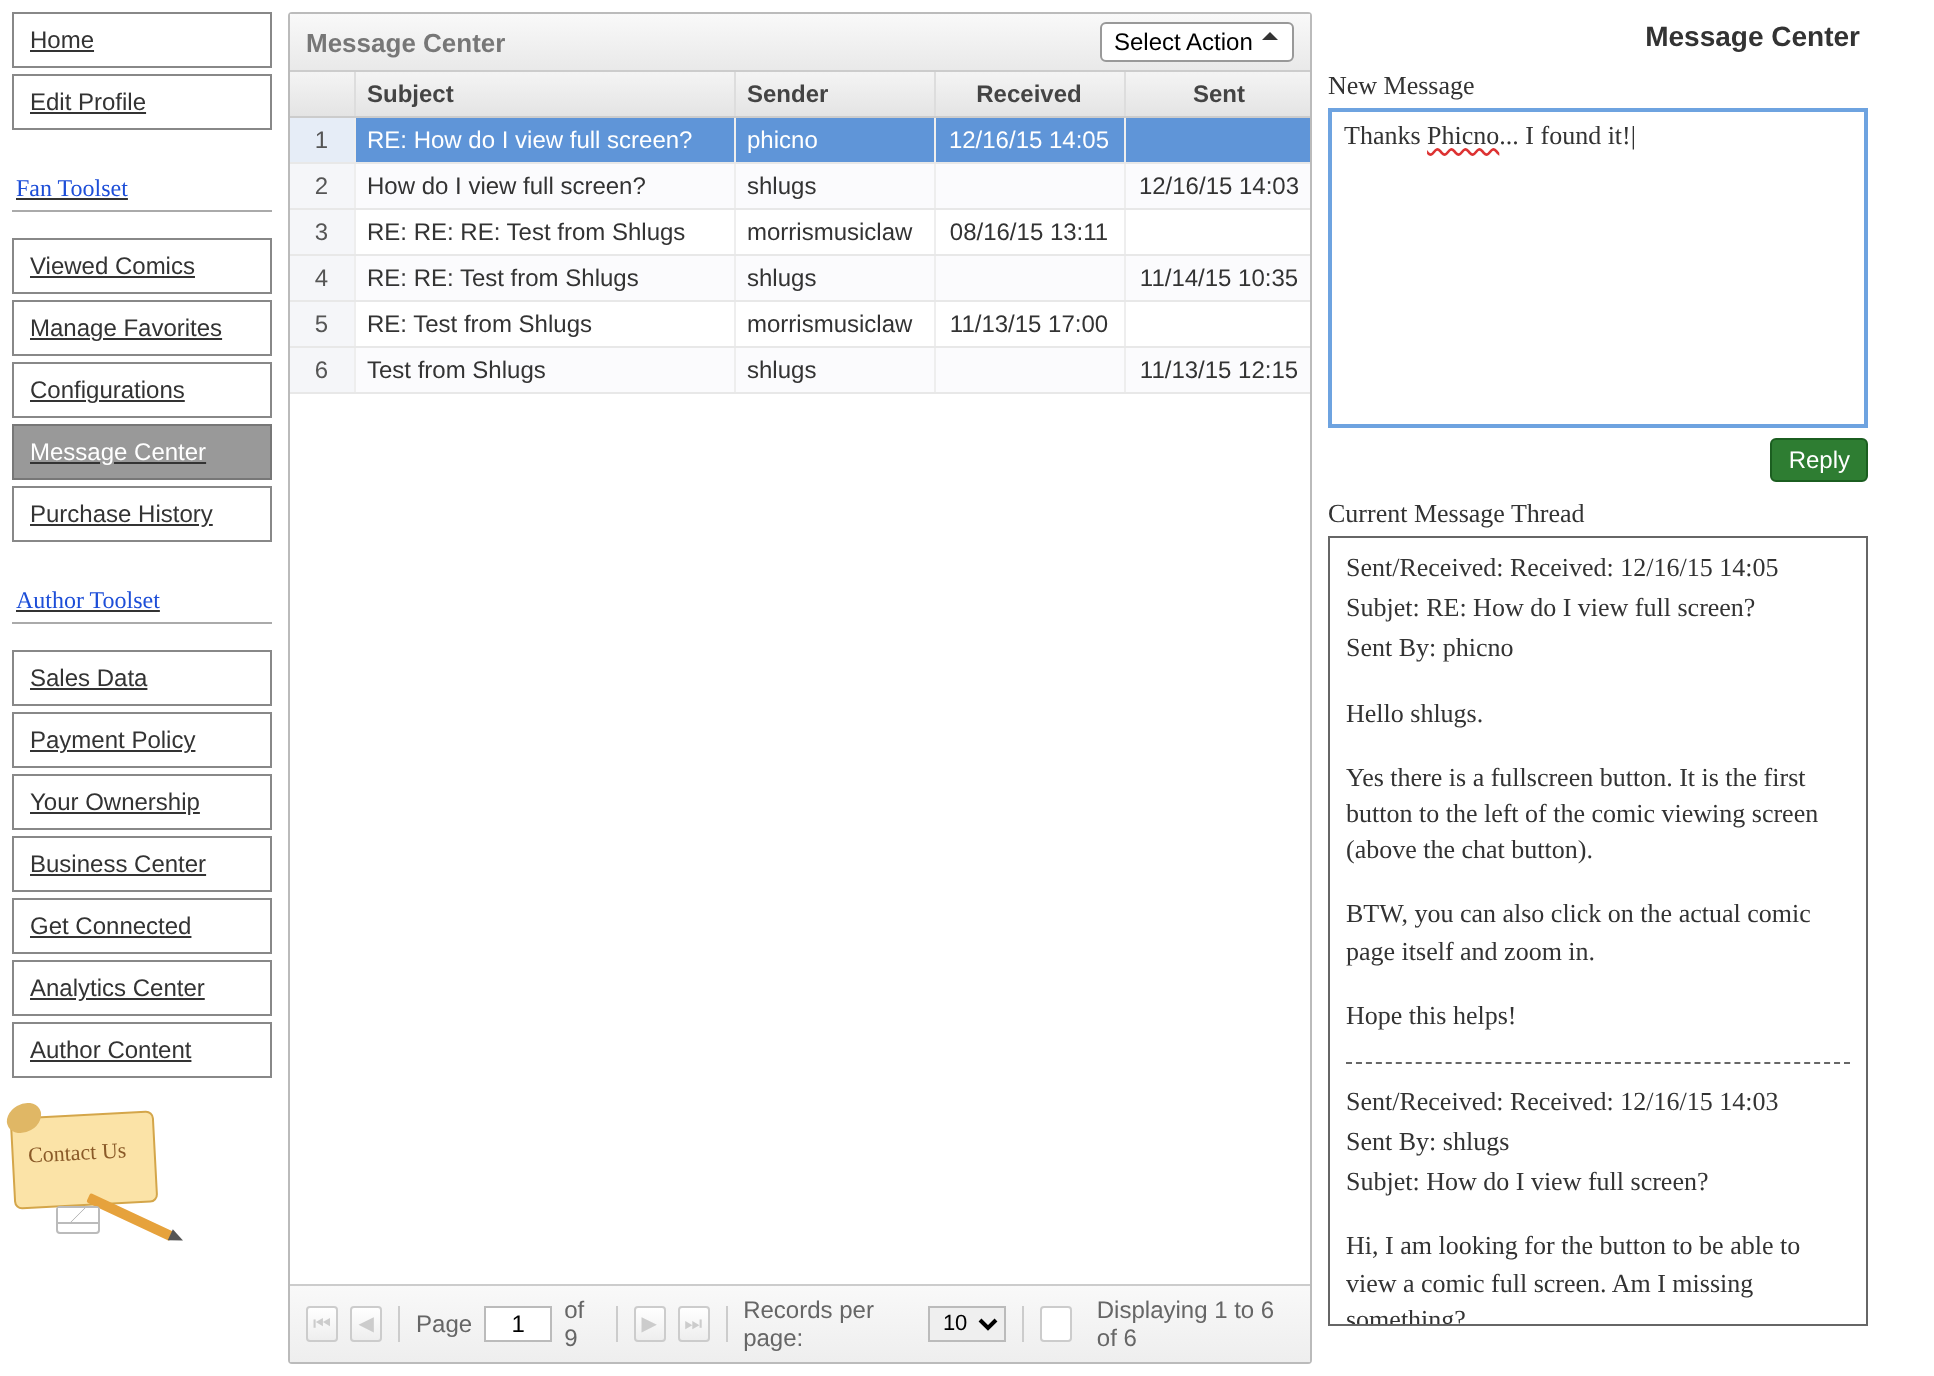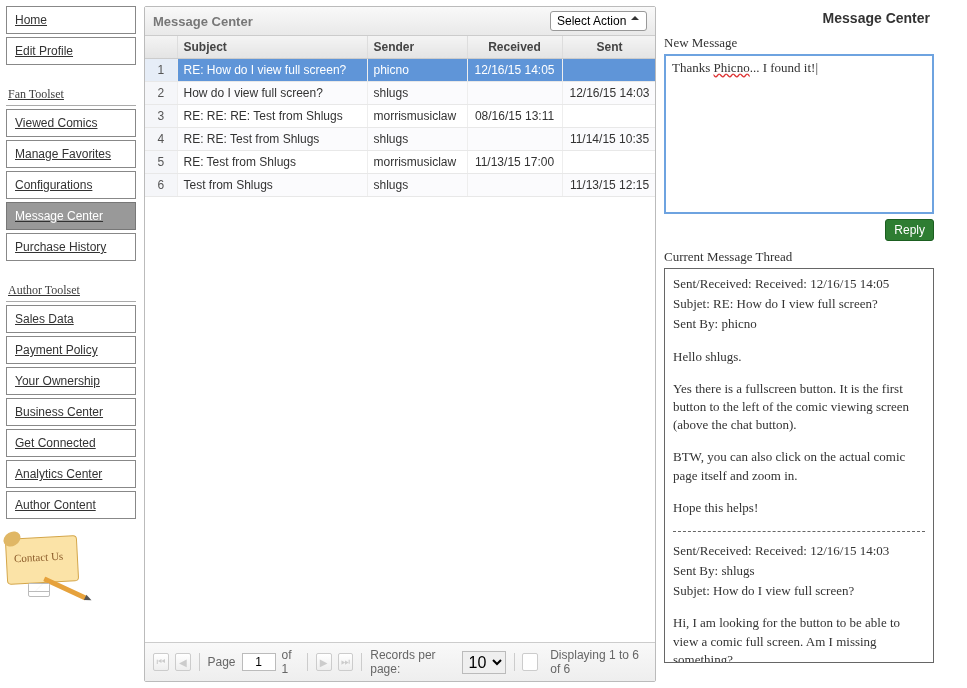--- a/index.html
+++ b/index.html
@@ -4,21 +4,21 @@
 <style>
 * { box-sizing: border-box; margin: 0; padding: 0; }
 body { font-family: "Comic Sans MS", "Chalkboard SE", "Segoe Print", cursive, sans-serif; font-size: 13px; color: #333; background: #fff; padding: 6px; }
 .layout { display: flex; gap: 8px; width: 955px; }
 .col-left { width: 130px; flex-shrink: 0; text-decoration: underline; }
 .col-mid { width: 512px; flex-shrink: 0; }
 .col-right { width: 270px; flex-shrink: 0; }
 
 
 .sb-group { margin-bottom: 18px; }
-.sb-header { font-family: "Comic Sans MS", cursive; font-size: 12px; color: #404040; padding: 4px 2px 3px; border-bottom: 1px solid #aaa; margin-bottom: 3px; }
+.sb-header { font-family: "Comic Sans MS", cursive; font-size: 12px; color: #1d4ed8; padding: 4px 2px 3px; border-bottom: 1px solid #aaa; margin-bottom: 13px; }
 .sb-item { display: block; border: 1px solid #888; padding: 6px 8px; font-size: 12px; margin-bottom: 3px; background: #fff; cursor: pointer; }
 .sb-item.active { background: #999; color: #fff; border-color: #777; }
 
 .contact { position: relative; width: 80px; height: 60px; margin-top: 8px; }
 .contact .note { position: absolute; width: 72px; height: 46px; background: #fbe3a7; border: 1px solid #d4a64a; border-radius: 4px; transform: rotate(-3deg); }
 .contact .curl { position: absolute; top: -5px; left: -3px; width: 18px; height: 14px; background: #e0b765; border-radius: 50%; transform: rotate(-30deg); }
 .contact .txt { position: absolute; top: 14px; left: 8px; font-family: cursive; font-size: 11px; color: #8a5a28; transform: rotate(-3deg); }
 .contact .pencil { position: absolute; bottom: 6px; right: -2px; width: 46px; height: 5px; background: #e6a23c; transform: rotate(25deg); border-radius: 1px; }
 .contact .pencil::after { content:""; position:absolute; right:-6px; top:-1px; width:0; height:0; border-left:7px solid #555; border-top:3.5px solid transparent; border-bottom:3.5px solid transparent; }
 .contact .env { position:absolute; bottom:0; left:22px; width:22px; height:14px; background:#fff; border:1px solid #bbb; border-radius:2px; }
@@ -50,21 +50,21 @@
 .col-recv { width: 95px; }
 .col-sent { width: 95px; }
 .recv, .sent { text-align: center; }
 
 
 .pager { display: flex; align-items: center; gap: 6px; border-top: 1px solid #ccc; background: linear-gradient(#f9f9f9,#eee); padding: 5px 8px; font-family: Arial, sans-serif; font-size: 12px; color: #666; }
 .pbtn { display:inline-flex; align-items:center; justify-content:center; width:18px; height:18px; border:1px solid #ccc; border-radius:2px; background:linear-gradient(#fff,#eee); color:#888; font-size:10px; cursor:pointer; }
 .pbtn.dis { color:#ccc; cursor:default; }
 .psep { width:1px; height:18px; background:#ccc; margin:0 2px; }
 .pinput { width:34px; text-align:center; border:1px solid #bbb; height:18px; font-size:12px; }
-.records-select { border:1px solid #bbb; font-size:16px; padding:1px 2px; }
+.records-select { border:1px solid #bbb; font-size:11px; padding:1px 2px; }
 .spacer { flex: 1; }
 .load-box { width:18px; height:18px; border:1px solid #ccc; background:#fff; border-radius:2px;}
 
 
 .right-title { text-align: right; font-weight: bold; padding: 4px 4px 6px; font-family: Arial, sans-serif; font-size: 14px; }
 .sect-label { padding: 3px 0; font-size: 13px; font-family: "Comic Sans MS", cursive; }
 .compose { border: 2px solid #6ea3e0; padding: 4px 6px; width: 100%; height: 160px; font-family: "Comic Sans MS", cursive; font-size: 13px; resize: none; outline: none; }
 .reply-row { display: flex; justify-content: flex-end; padding: 5px 0; }
 .reply-btn { background: #2e7d32; color: #fff; border: 1px solid #1b5e20; border-radius: 3px; padding: 3px 8px; font-size: 12px; font-family: Arial, sans-serif; cursor: pointer; }
 .thread { border: 1px solid #666; padding: 6px 8px; height: 395px; overflow-y: auto; font-family: "Comic Sans MS", cursive; font-size: 13px; line-height: 1.4; }
@@ -183,21 +183,21 @@
               </tr>
             </tbody>
         </table>
       </div>
       <div class="pager">
         <span class="pbtn dis">⏮</span>
         <span class="pbtn dis">◀</span>
         <span class="psep"></span>
         <span>Page</span>
         <input class="pinput" value="1" style="">
-        <span>of 1</span>
+        <span>of 9</span>
         <span class="psep"></span>
         <span class="pbtn dis">▶</span>
         <span class="pbtn dis">⏭</span>
         <span class="psep"></span>
         <span>Records per page:</span>
         <select class="records-select">
           <option>10</option>
         </select>
         <span class="psep"></span>
         <span class="load-box"></span>

